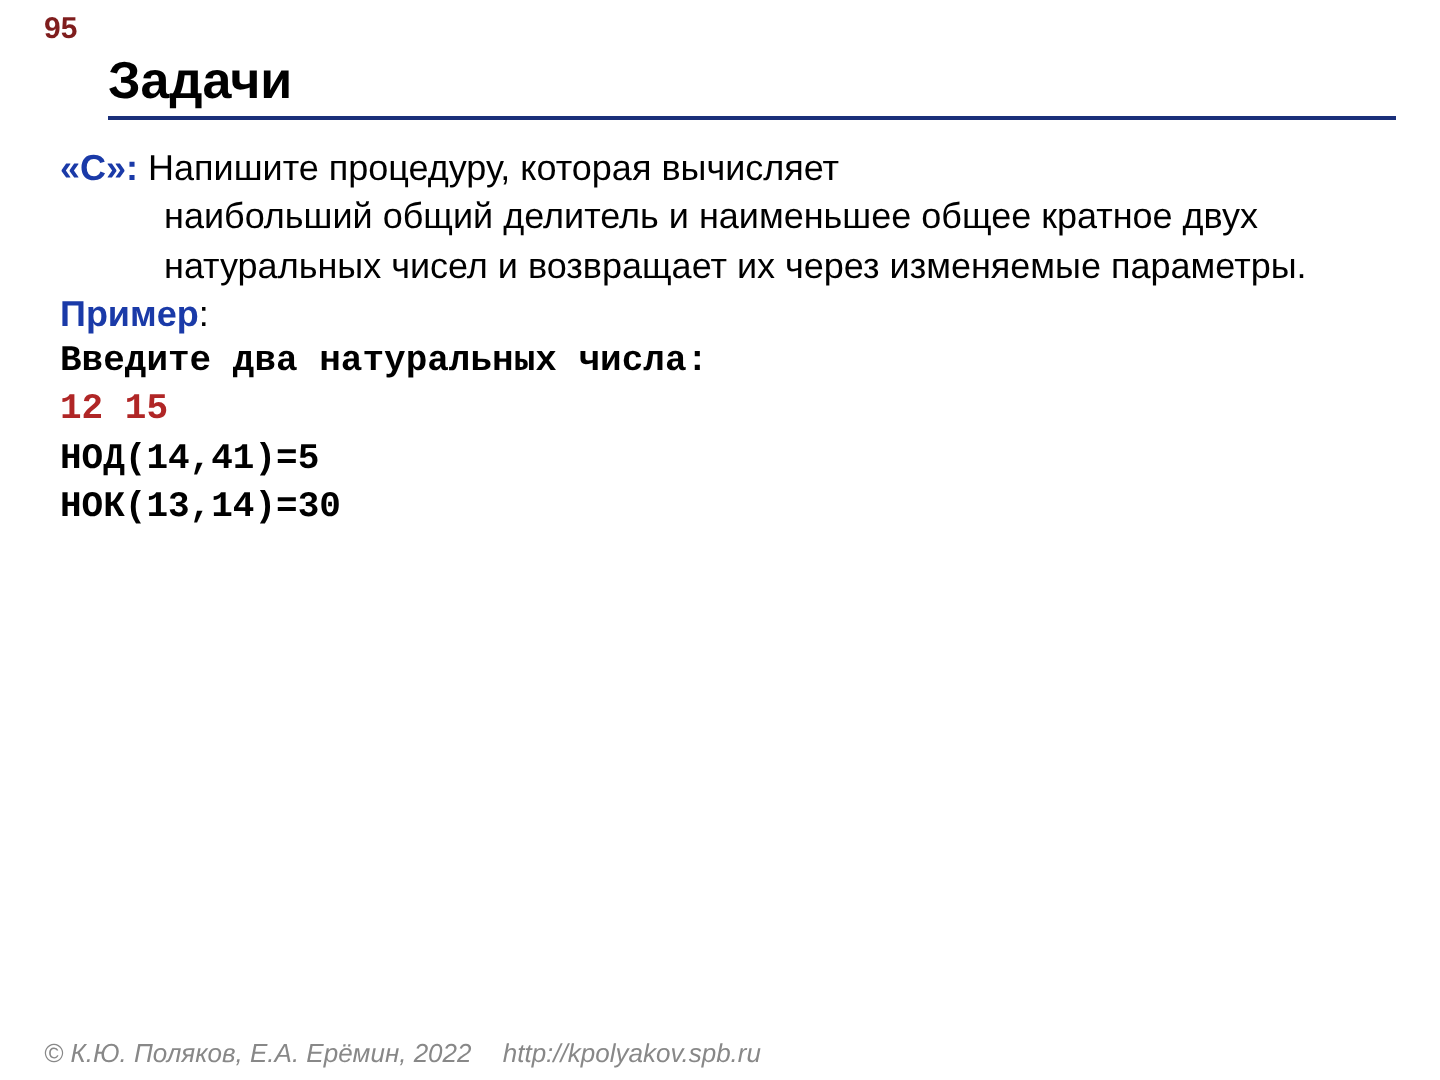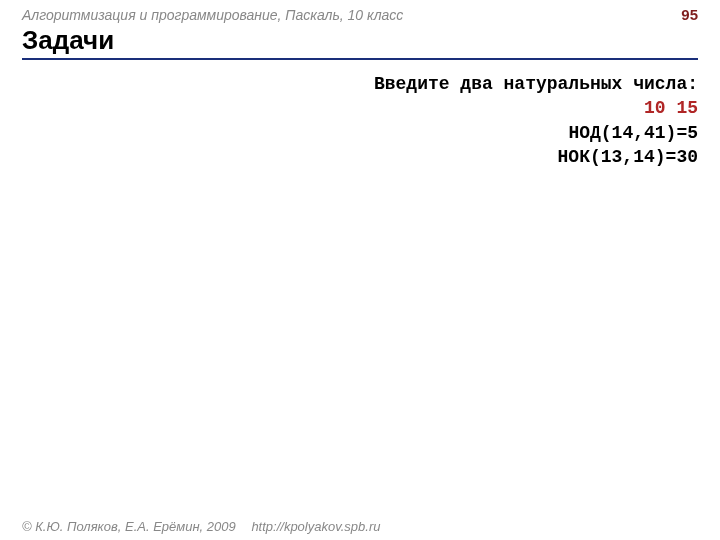--- a/index.html
+++ b/index.html
@@ -34,20 +34,21 @@
   }
   .title-area {
     padding: 0 22px 4px 22px;
   }
   .title {
     font-size: 26px;
     font-weight: bold;
     color: #000000;
     border-bottom: 2px solid #1a2f7a;
     padding-bottom: 2px;
+    margin-left: 32px;
   }
   .content {
     padding: 8px 22px 0 30px;
     font-size: 18px;
     line-height: 1.35;
     flex: 1;
   }
   .task-line { max-width: 640px; }
   .task-marker {
     color: #1a3aa8;
@@ -60,21 +61,20 @@
   .example-label {
     color: #1a3aa8;
     font-weight: bold;
     display: inline;
   }
   .mono {
     font-family: "Courier New", Courier, monospace;
     font-weight: bold;
     font-size: 18px;
     line-height: 1.35;
-    text-align: right;
   }
   .input-values {
     color: #b02626;
   }
   .footer {
     position: absolute;
     bottom: 6px;
     left: 22px;
     right: 22px;
     font-size: 13px;
@@ -83,37 +83,43 @@
   }
   .footer .authors { }
   .footer .url { margin-left: 12px; font-style: italic; }
 </style>
 </head>
 <body>
 
 <div class="slide">
 
   <div class="header-bar">
-    <span>Алгоритмизация и программирование, Паскаль, 10 класс</span>
     <span class="page-number">95</span>
   </div>
 
   <div class="title-area">
     <div class="title">Задачи</div>
   </div>
 
   <div class="content">
 
+    <div class="task-line">
+      <span class="task-marker">«C»:</span><span> Напишите процедуру, которая вычисляет</span>
+      <span class="task-body">наибольший общий делитель и наименьшее общее кратное двух натуральных чисел и возвращает их через изменяемые параметры.</span>
+    </div>
 
+    <div>
+      <span class="example-label">Пример</span><span>:</span>
+    </div>
 
     <div class="mono">Введите два натуральных числа:</div>
-    <div class="mono input-values">10 15</div>
+    <div class="mono input-values">12 15</div>
     <div class="mono">НОД(14,41)=5</div>
     <div class="mono">НОК(13,14)=30</div>
 
   </div>
 
   <div class="footer">
-    <span class="authors">© К.Ю. Поляков, Е.А. Ерёмин, 2009</span>
+    <span class="authors">© К.Ю. Поляков, Е.А. Ерёмин, 2022</span>
     <span class="url">http://kpolyakov.spb.ru</span>
   </div>
 
 </div>
 
 </body></html>

